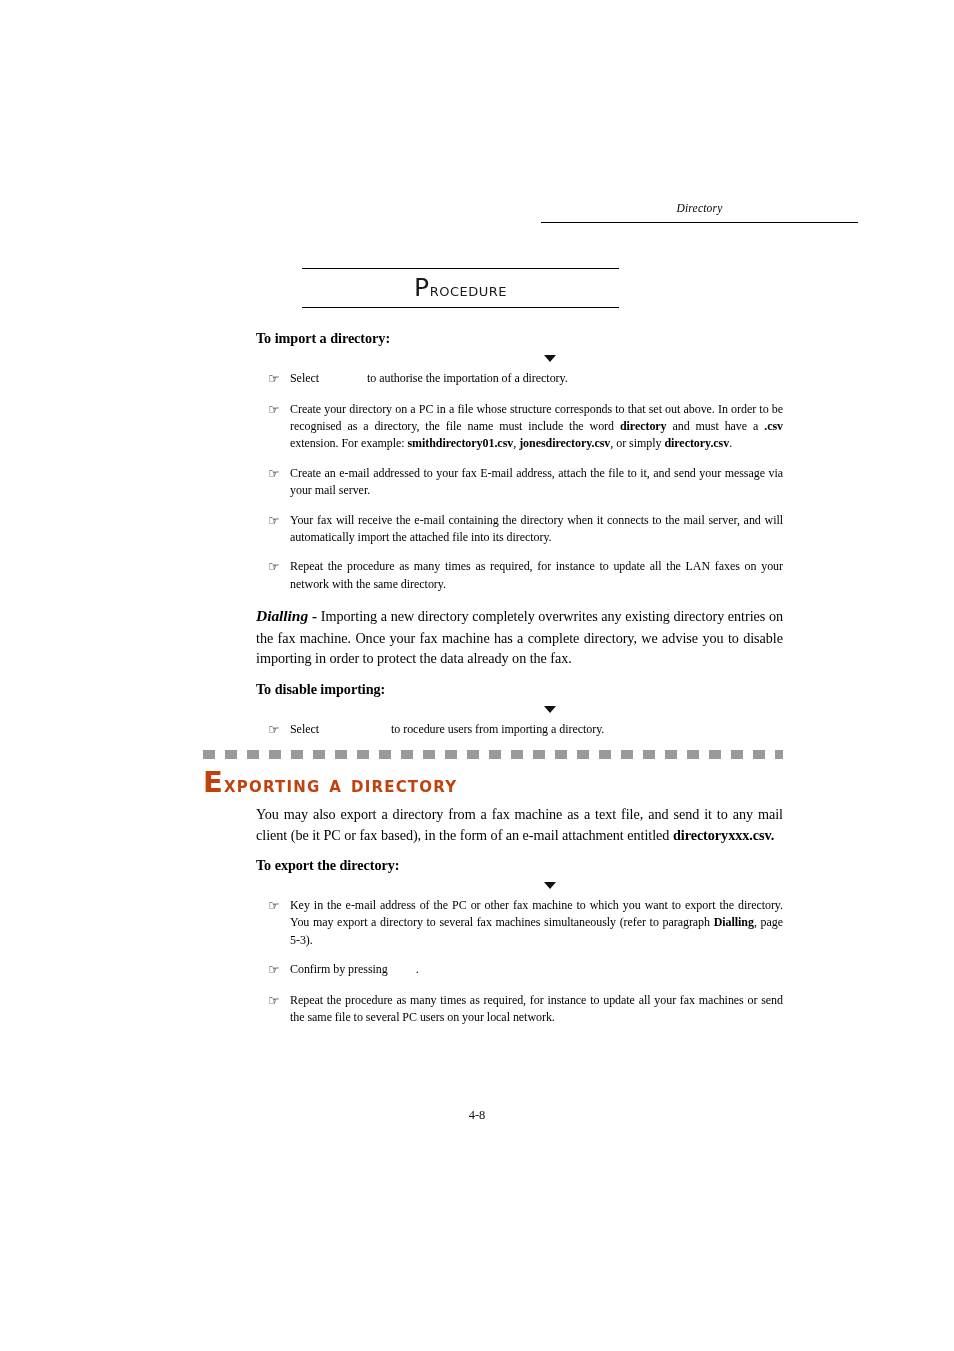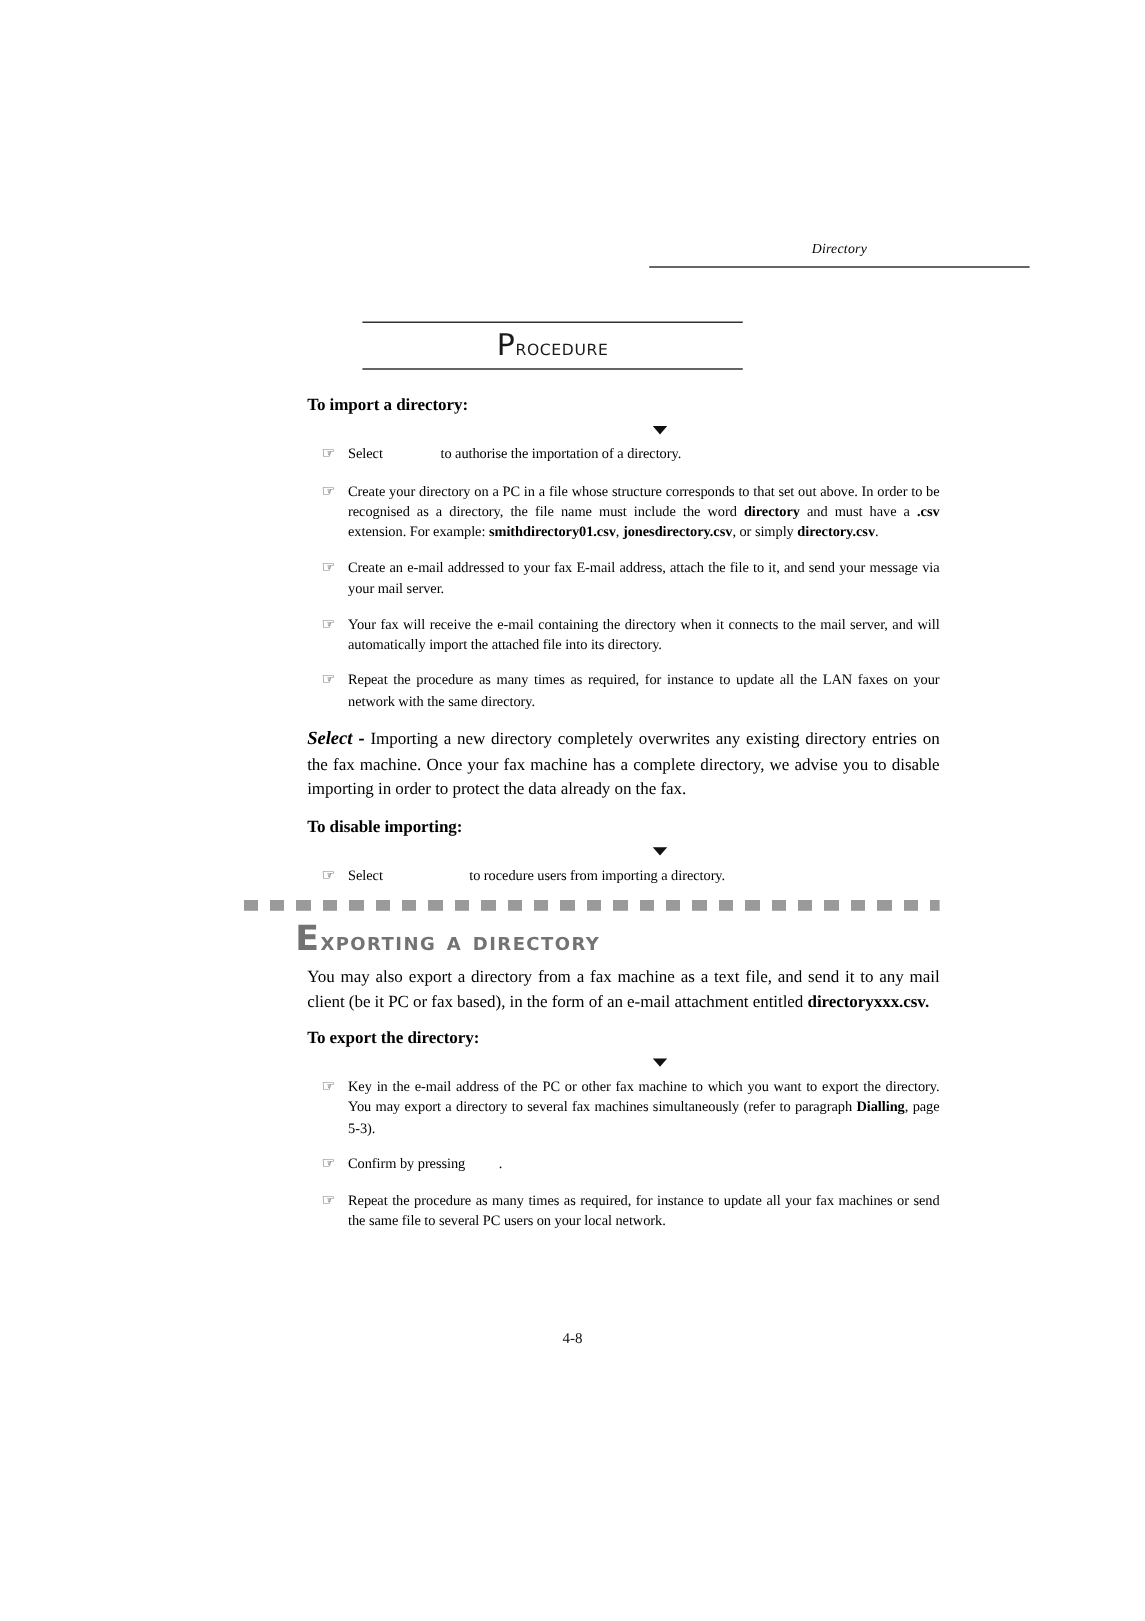--- a/index.html
+++ b/index.html
@@ -144,26 +144,25 @@
     background-image: repeating-linear-gradient(
       to right,
       #9a9a9a 0px, #9a9a9a 12px,
       rgba(0,0,0,0) 12px, rgba(0,0,0,0) 22px
     );
   }
   .section-title {
     margin-top: 9px;
     font-family: "DejaVu Sans", "Liberation Sans", sans-serif;
     font-weight: bold;
-    color: #737373;
+    color: #c2410c;
     font-size: 22px;
     font-variant: small-caps;
     letter-spacing: 1.2px;
     line-height: 1;
-    margin-left: 43px;
   }
   .section-title .cap { font-size: 29px; }
 
   
   .content2 {
     position: absolute;
     left: 256px;
     top: 804px;
     width: 527px;
   }
@@ -221,21 +220,21 @@
     <div class="bullet-row">
       <div class="hand">☞</div>
       <div class="btxt">Your fax will receive the e-mail containing the directory when it connects to the mail server, and will automatically import the attached file into its directory.</div>
     </div>
 
     <div class="bullet-row">
       <div class="hand">☞</div>
       <div class="btxt">Repeat the procedure as many times as required, for instance to update all the LAN faxes on your network with the same directory.</div>
     </div>
 
-    <div class="para"><span class="caution-label">Select -</span><span> Importing a new directory completely overwrites any existing directory entries on the fax machine. Once your fax machine has a complete directory, we advise you to disable importing in order to protect the data already on the fax.</span></div>
+    <div class="para"><span class="caution-label">Dialling -</span><span> Importing a new directory completely overwrites any existing directory entries on the fax machine. Once your fax machine has a complete directory, we advise you to disable importing in order to protect the data already on the fax.</span></div>
 
     <div class="lead" style="margin-top:12px;">To disable importing:</div>
 
     <div class="triangle-row">
       <div class="triangle"></div>
     </div>
 
     <div class="bullet-row">
       <div class="hand">☞</div>
       <div class="btxt nojust"><span>Select</span><span class="gapspan wide"></span><span>to rocedure users from importing a directory.</span></div>

